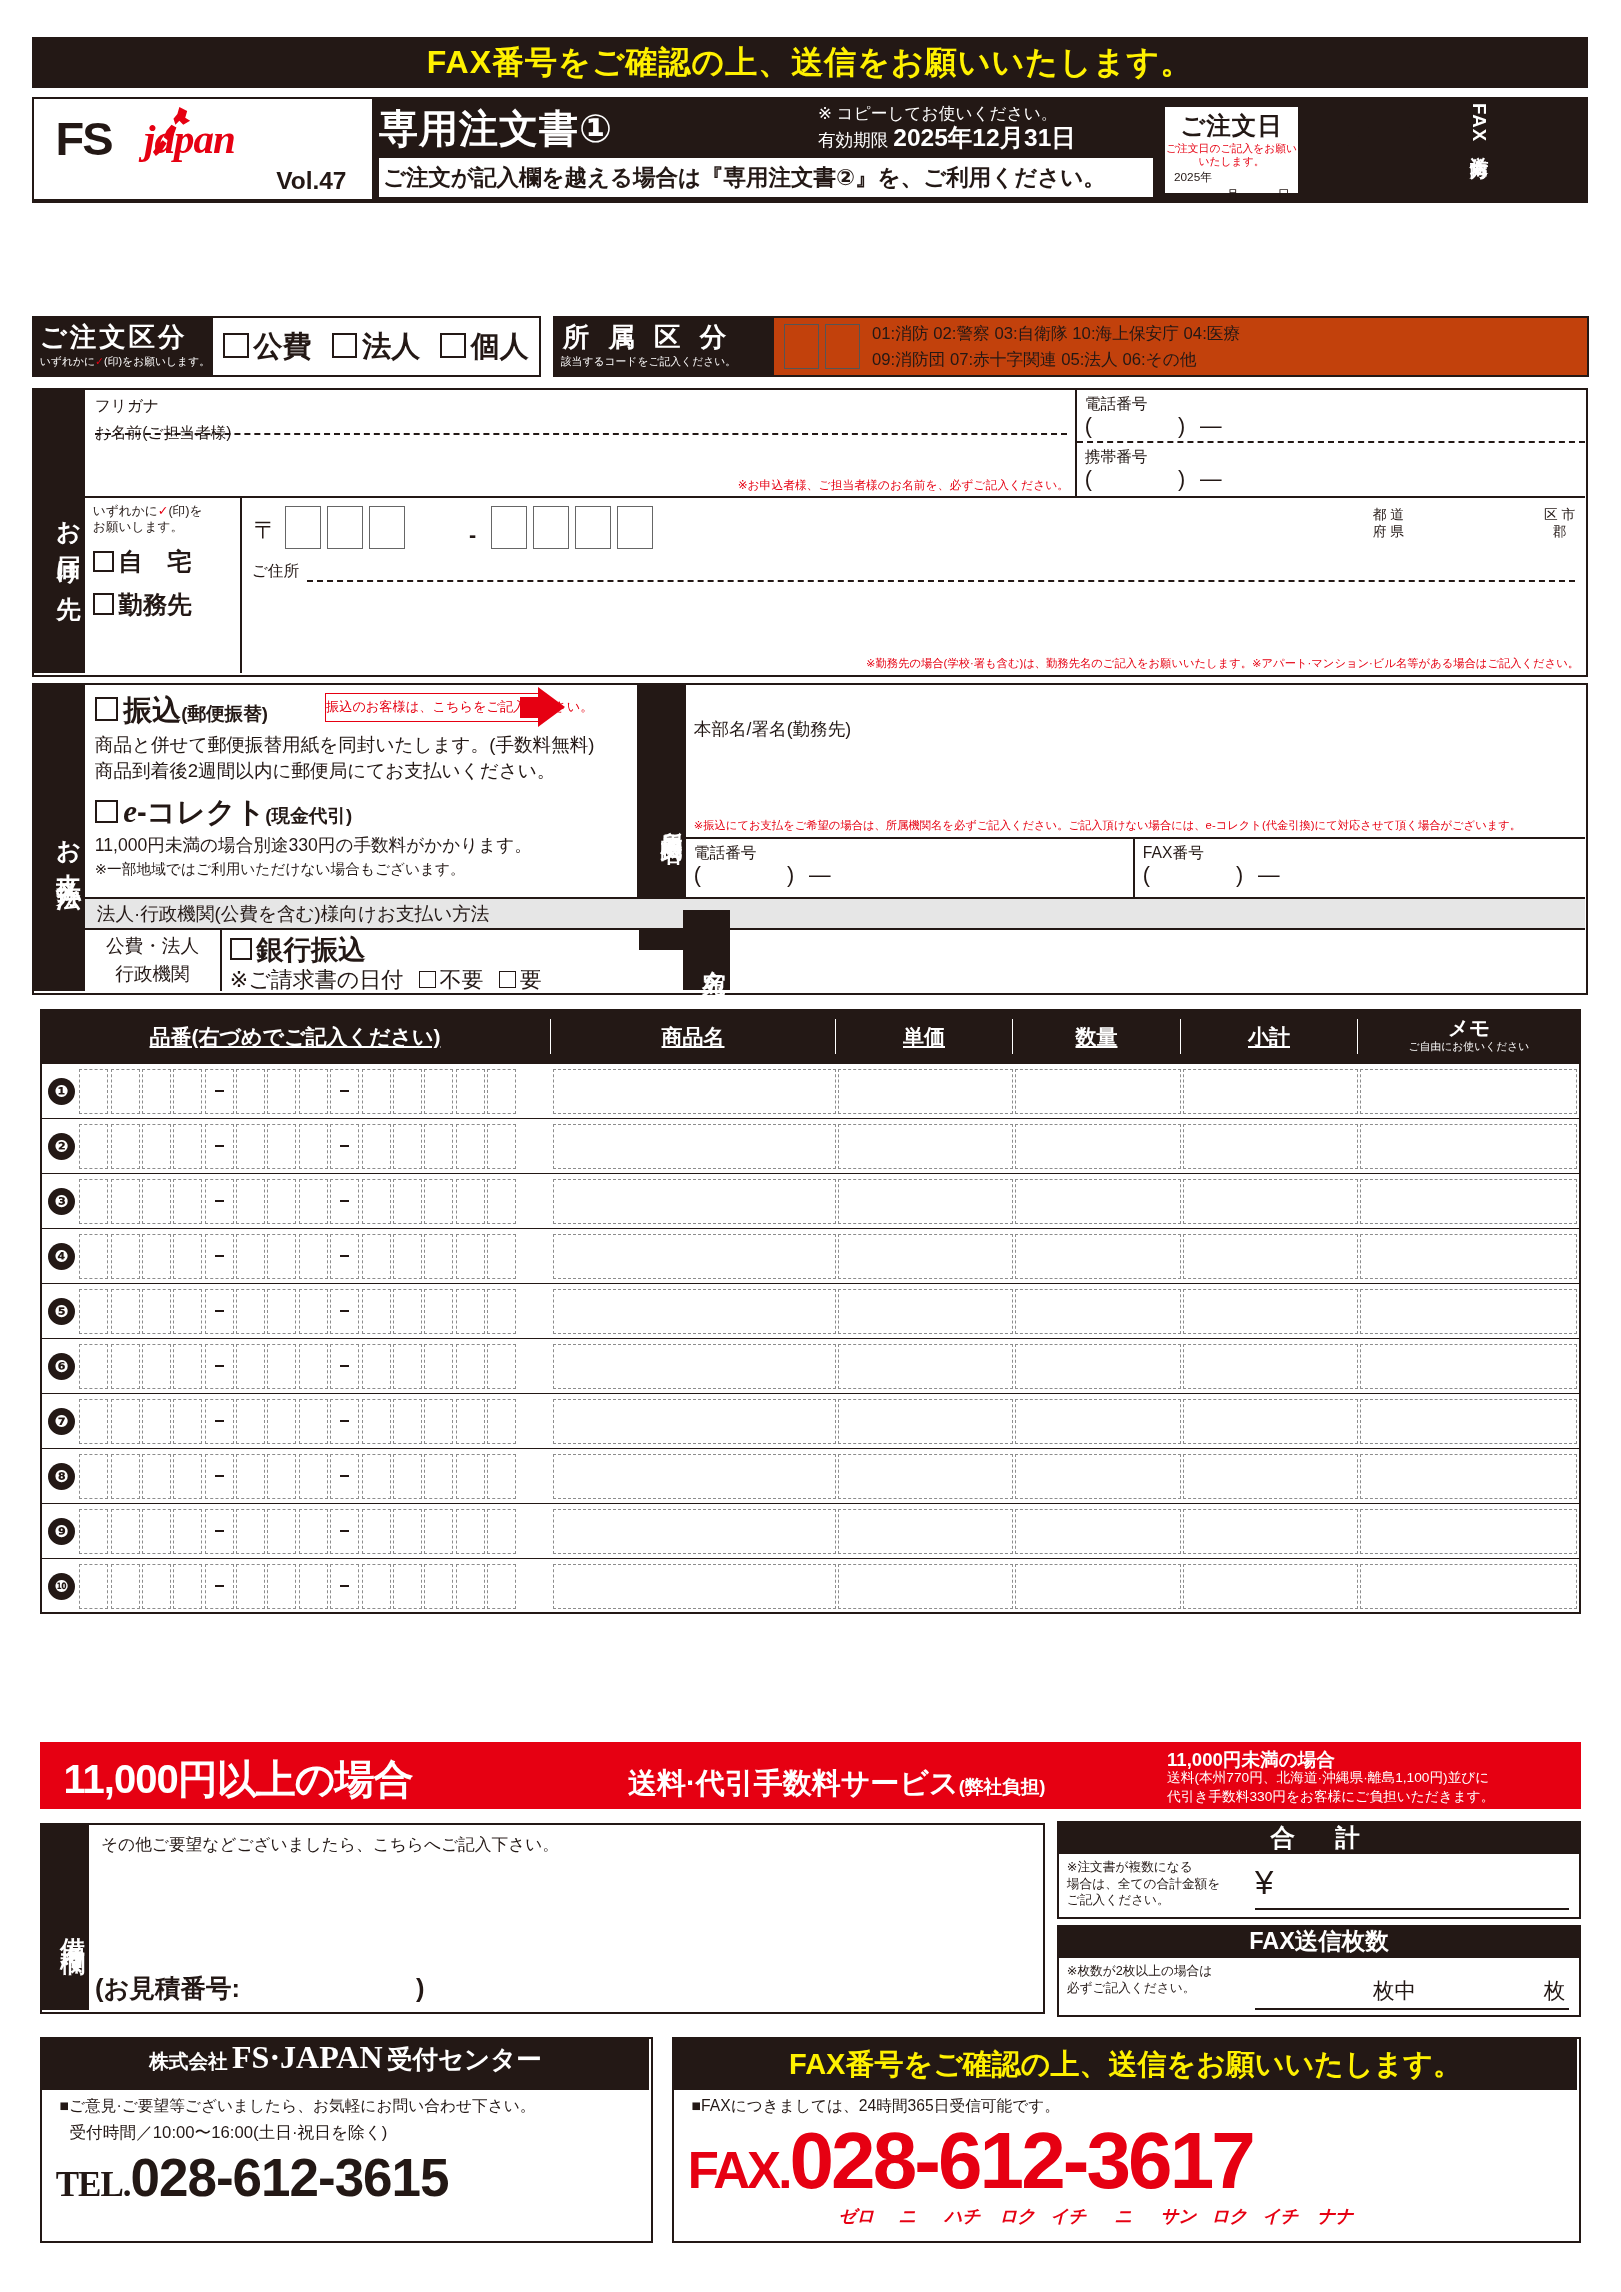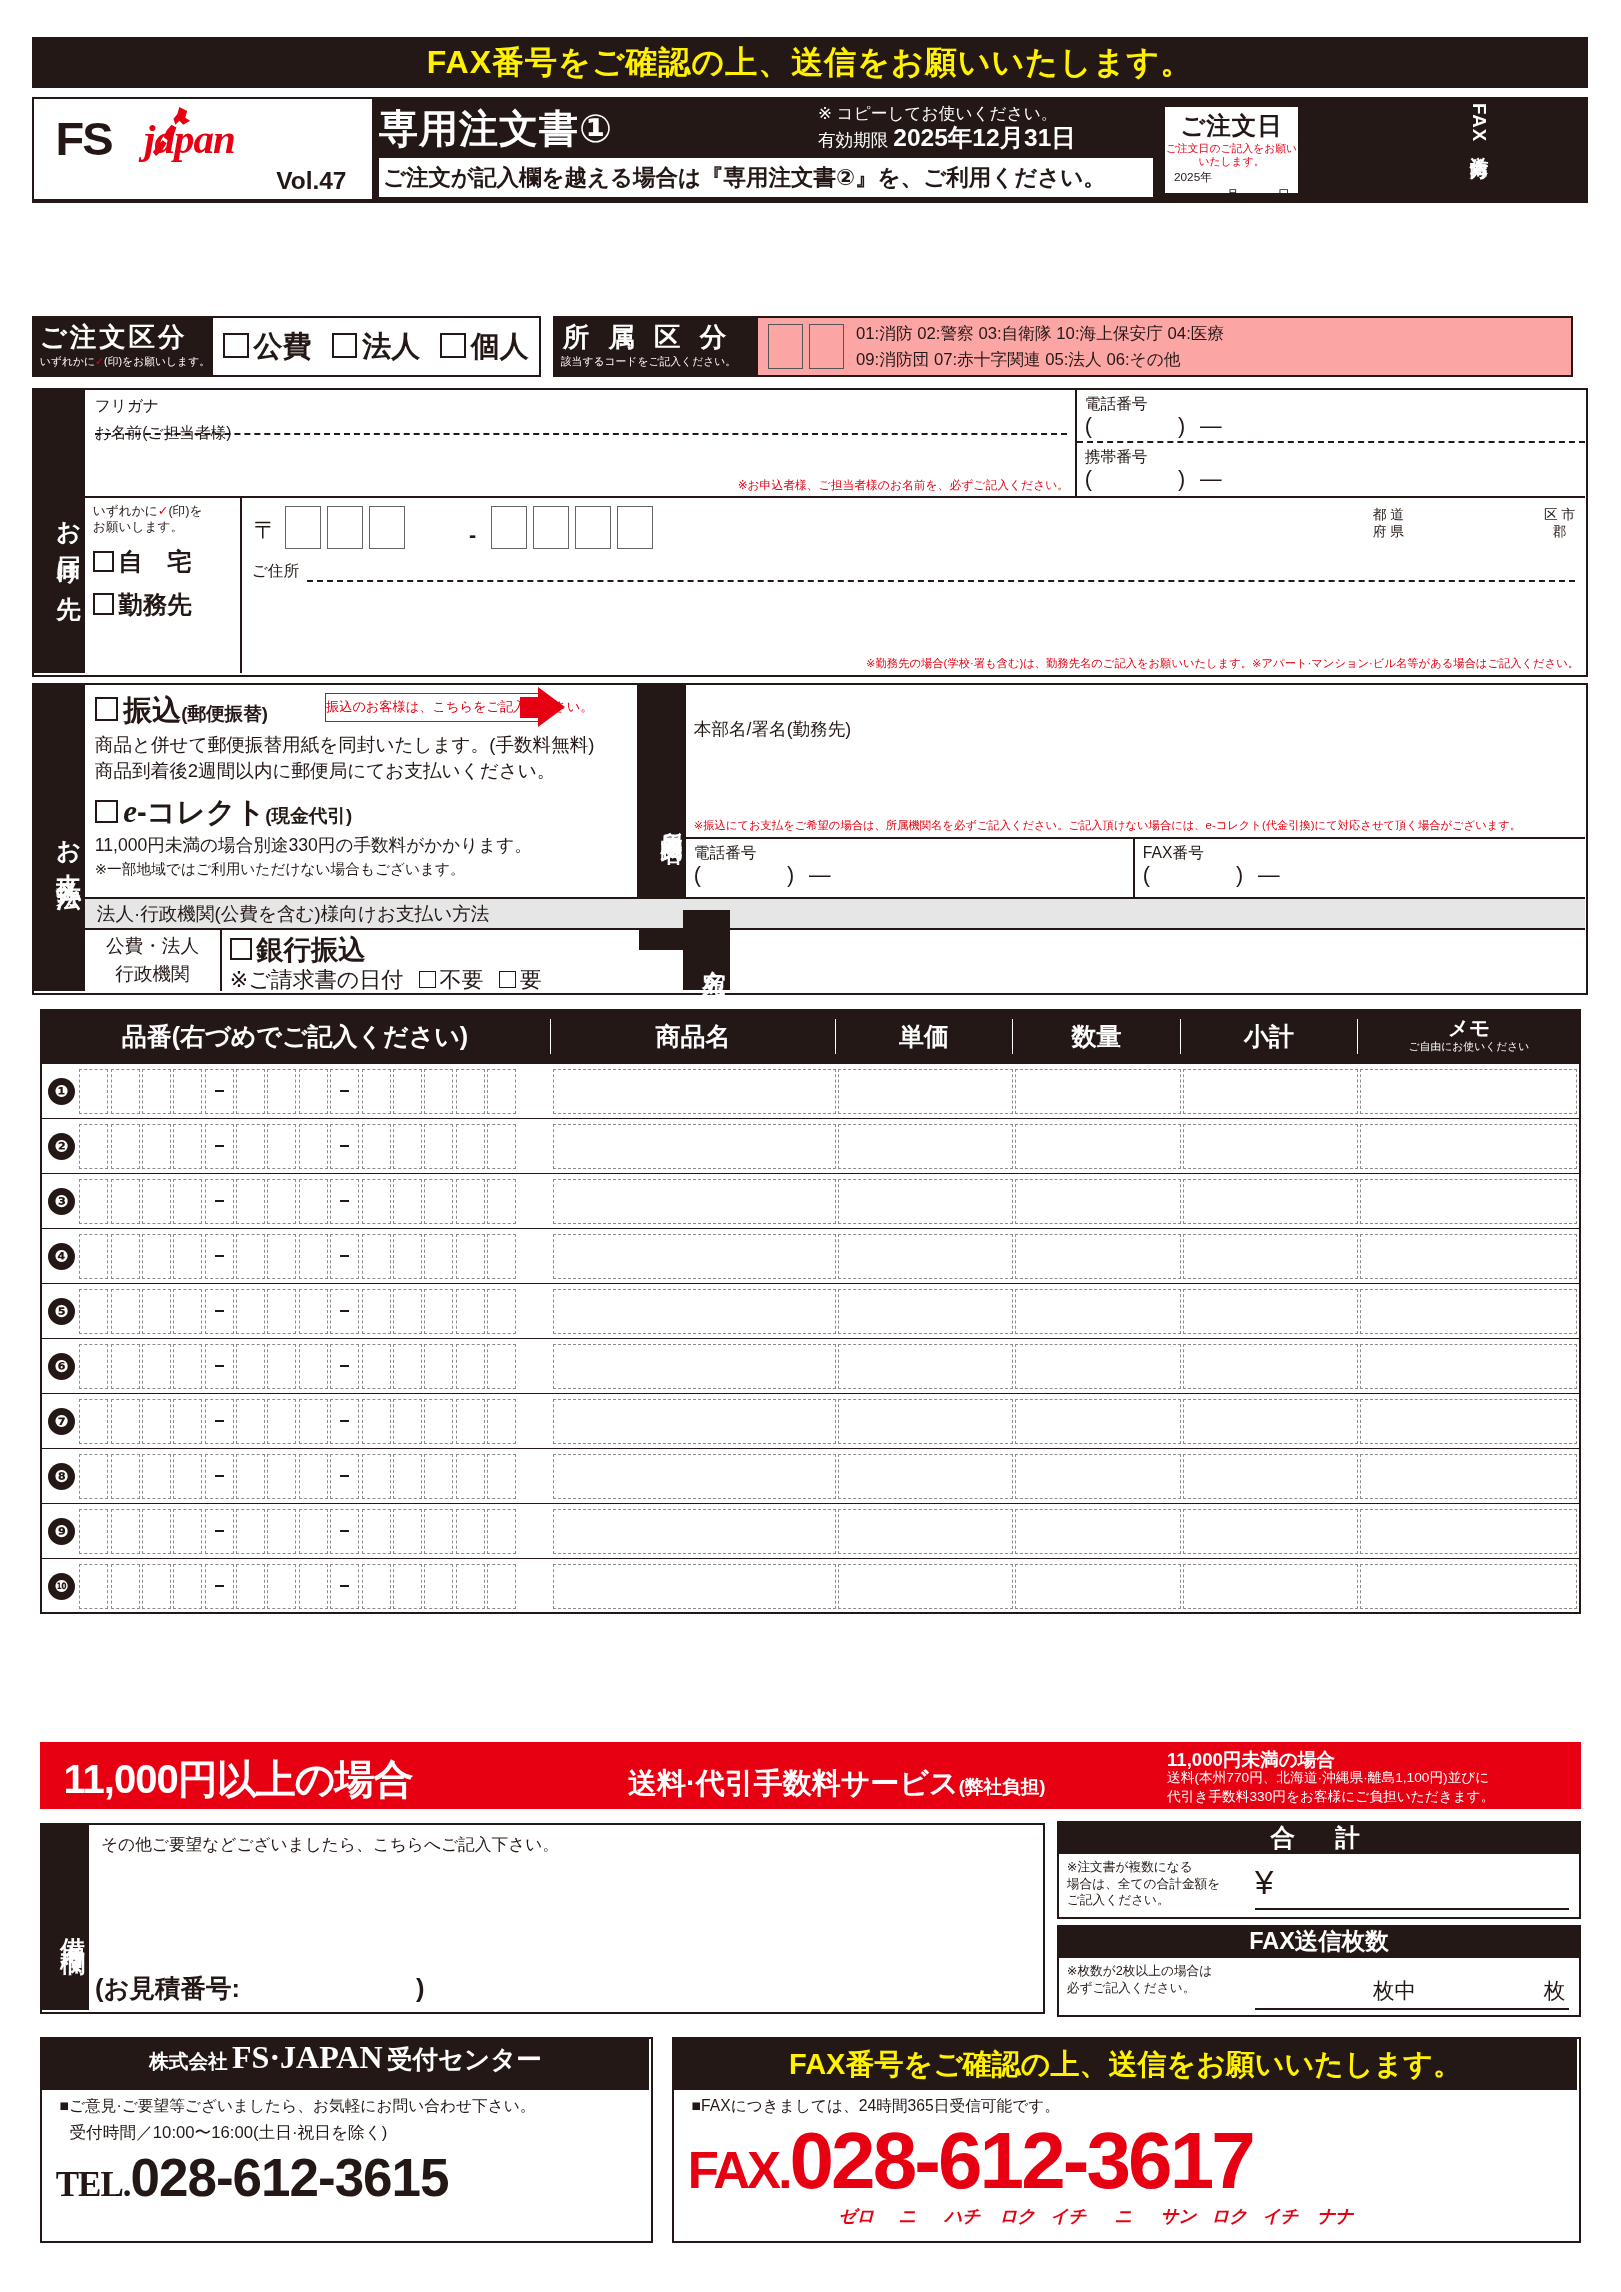--- a/index.html
+++ b/index.html
@@ -119,22 +119,22 @@
     font-size:29px; font-weight:bold;
   }
   #cls-box .cb{ display:inline-block; width:25.5px; height:25.5px; border:2px solid #231815; margin-right:4.9px; vertical-align:-2.9px;}
   #aff-label{
     position:absolute; left:521px; top:0; width:221px; height:61px;
     background:#231815; color:#ffffff;
   }
   #aff-label .t{ font-size:26.5px; font-weight:bold; letter-spacing:5.9px; padding:2.9px 0 0 9.8px;}
   #aff-label .s{ font-size:10.8px; padding-left:7.8px; }
   #aff-box{
-    position:absolute; left:726px; top:0; width:815px; height:61px;
-    border:2.9px solid #231815; border-left:none; background:#fca5a5;
+    position:absolute; left:742px; top:0; width:815px; height:61px;
+    border:2.9px solid #231815; border-left:none; background:#c2410c;
   }
   #aff-box .cell{ position:absolute; top:5.9px; width:35px; height:45px; border:1px solid #555; }
   #aff-lines{ position:absolute; left:98px; top:2.9px; font-size:16.7px; line-height:26.5px; white-space:nowrap;}
 
   
   #deliver{
     position:absolute; left:32px; top:388px; width:1556px; height:289px;
     border:2.9px solid #231815;
   }
   #dlv-side{
@@ -245,21 +245,21 @@
     position:absolute; left:649px; top:225px; width:47px; height:80px;
     background:#231815; color:#ffffff; writing-mode:vertical-rl;
     font-size:23.5px; font-weight:bold; text-align:center; padding-top:3.9px;
   }
   #atena-field{ position:absolute; left:696px; top:245px; width:855px; height:61px;}
 
   
   #table{ position:absolute; left:40px; top:1009px; width:1541px; }
   #thead{ height:55px; background:#231815; color:#ffffff; position:relative;}
   #thead .cell{ position:absolute; top:0; height:55px; text-align:center; }
-  #thead .cell .m{ font-size:25px; font-weight:bold; line-height:55px;}
+  #thead .cell .m{ font-size:21px; font-weight:bold; line-height:55px;text-decoration:underline;}
   #thead .cell .m2{ font-size:20.6px; font-weight:bold; line-height:25.5px; padding-top:5.9px;}
   #thead .cell .s{ font-size:10.8px; line-height:12.7px;}
   #thead .vline{ position:absolute; top:9.8px; width:1px; height:35px; background:#ffffff;}
   .trow{ position:relative; height:55px; border-left:2.9px solid #231815; border-right:2.9px solid #231815; border-bottom:1px solid #231815;}
   .trow:last-child{ border-bottom:2.9px solid #231815;}
   .rownum{
     position:absolute; left:5.9px; top:13.7px; width:27.4px; height:27.4px;
     border-radius:50%; background:#231815; color:#ffffff;
     font-size:16.7px; font-weight:bold; text-align:center; line-height:27.4px;
   }

